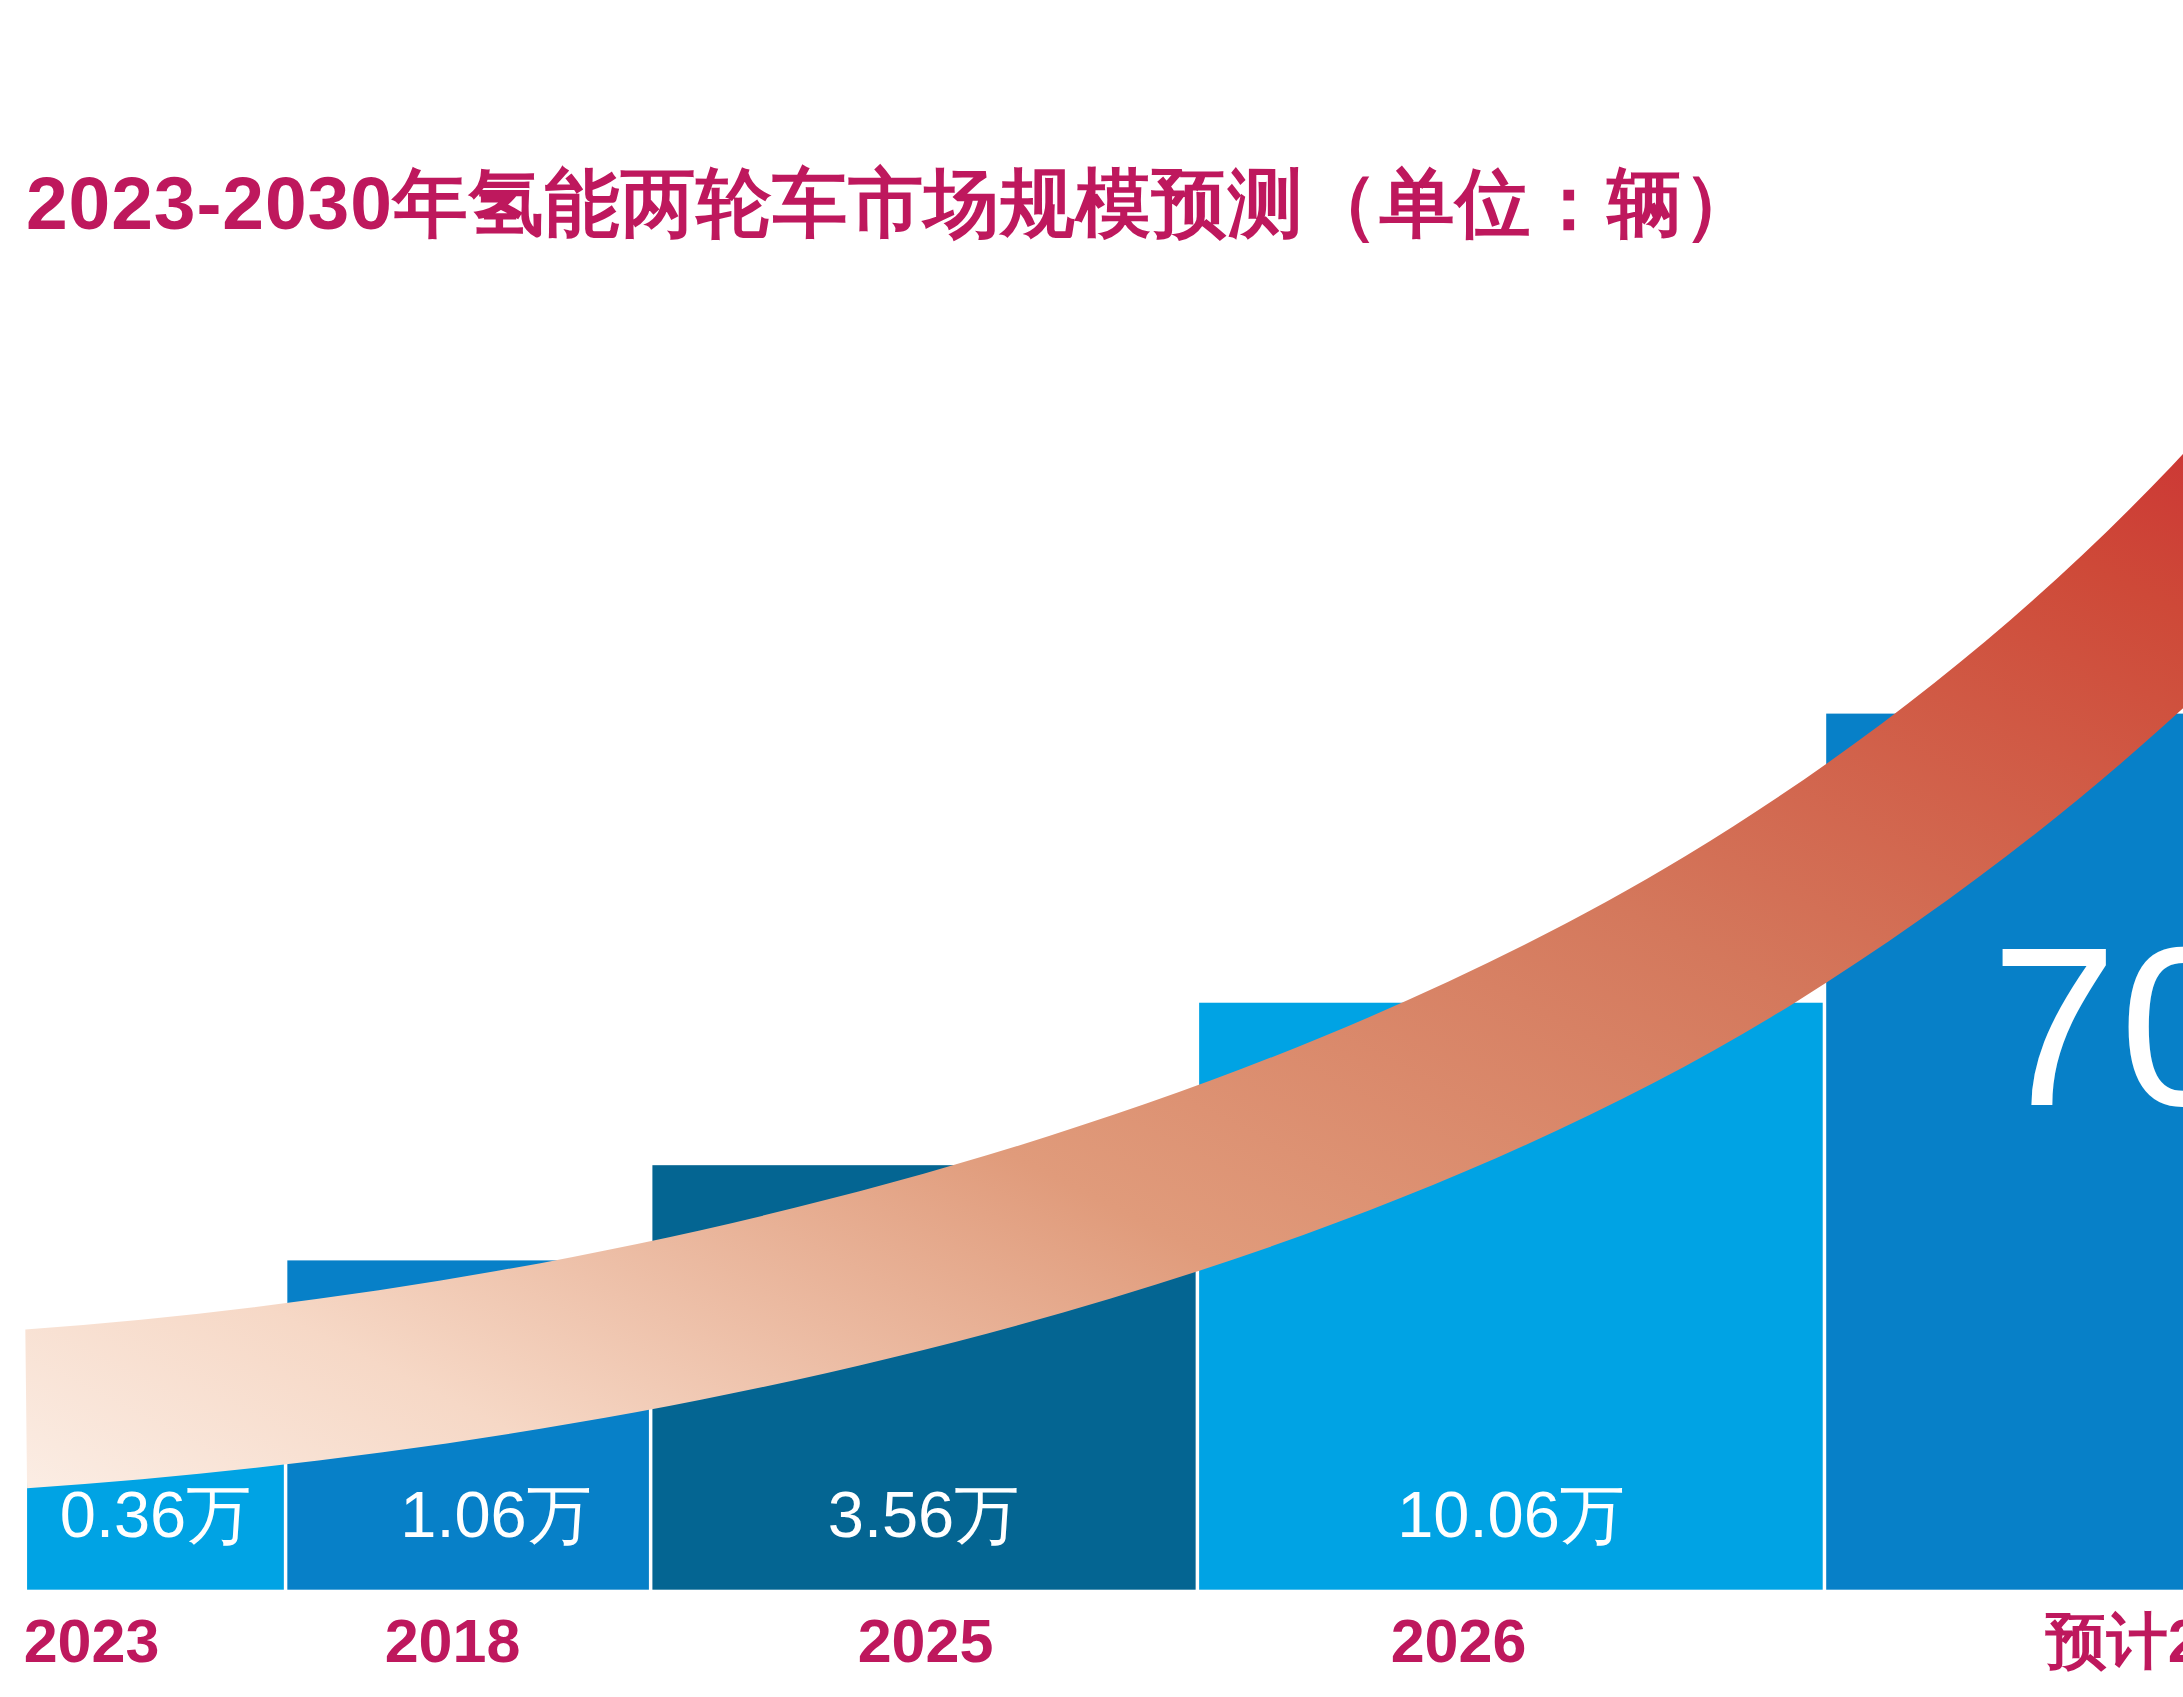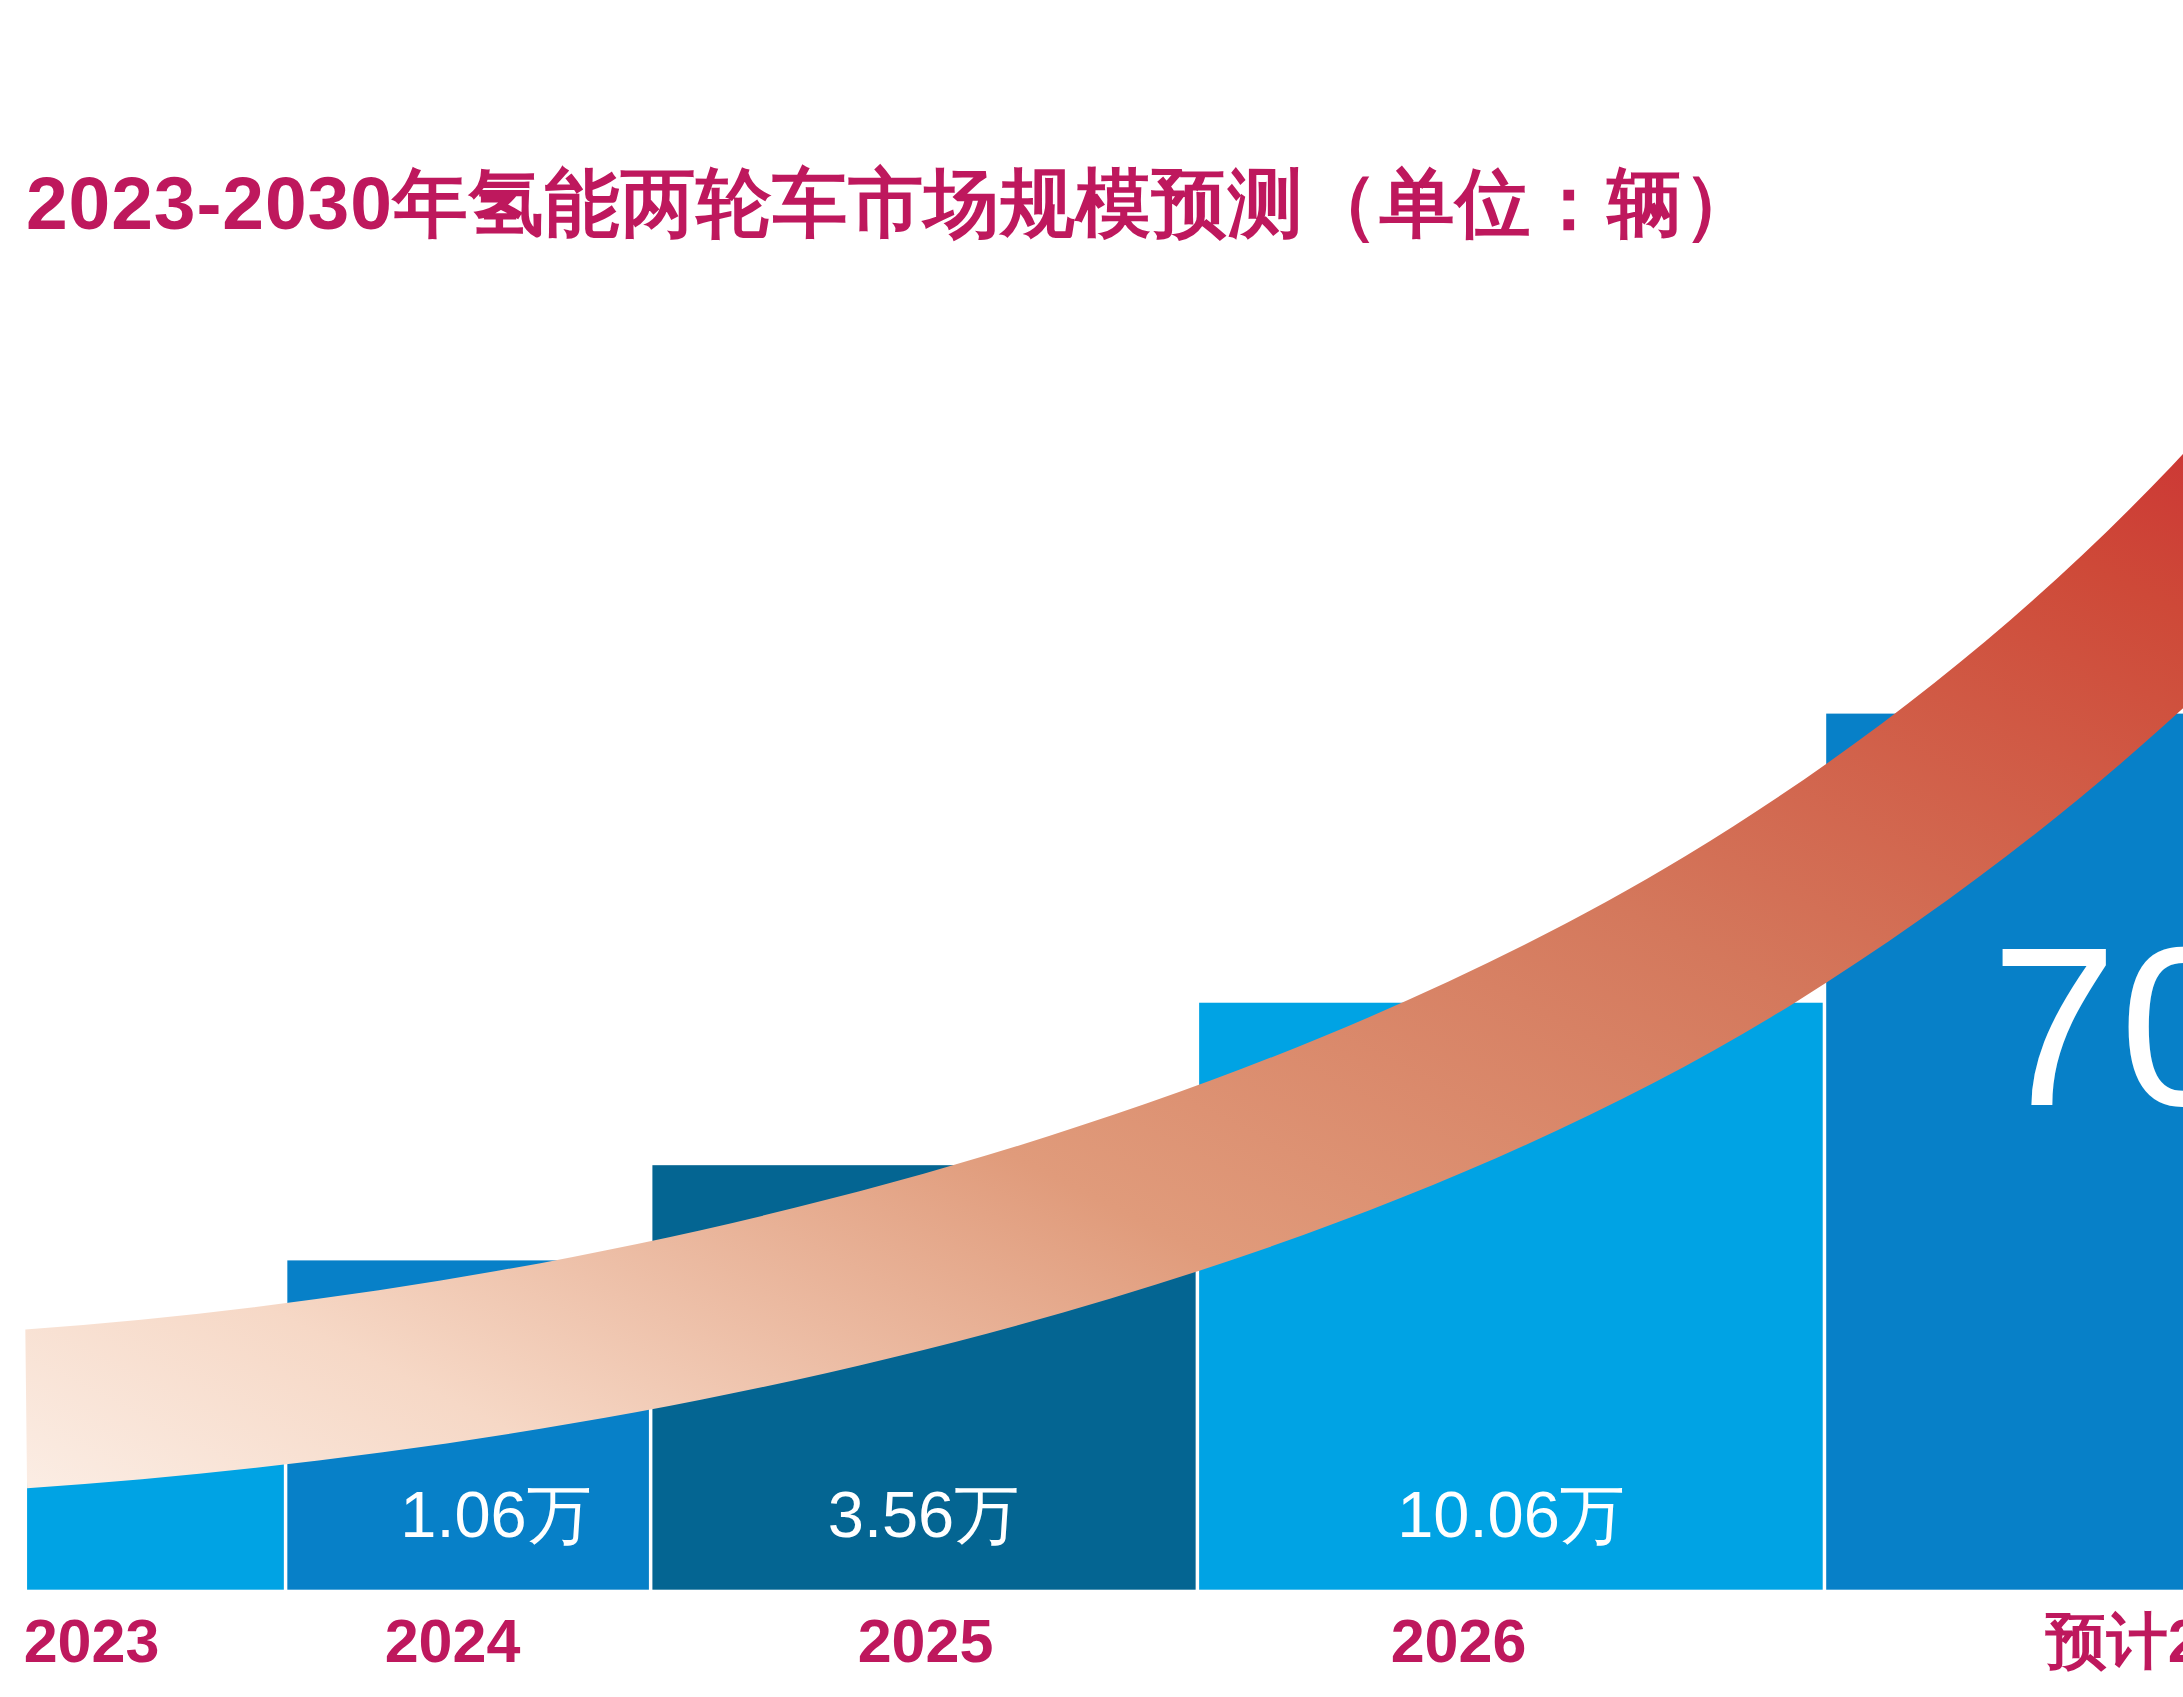--- a/index.html
+++ b/index.html
@@ -86,30 +86,31 @@
         Q 5214,62 5280,32
         Q 5306,20 5340,20
         Z"></path>
     </g>
   </svg>
 
   <div class="title">2023-2030年氢能两轮车市场规模预测（单位：辆）</div>
 
   <div class="big-callout" style="left:1991px;top:913px;">70万</div>
 
+  <div class="bar-value" style="left:27px;top:1482px;width:257px;">0.36万</div>
 
   <div class="bar-value" style="left:287px;top:1482px;width:362px;margin-left:28px;">1.06万</div>
 
   <div class="bar-value" style="left:652px;top:1482px;width:543px;">3.56万</div>
 
   <div class="bar-value" style="left:1199px;top:1482px;width:624px;">10.06万</div>
 
   <div class="axis-label" style="left:0px;top:1611px;width:183px;">2023</div>
 
-  <div class="axis-label" style="left:361px;top:1611px;width:183px;">2024</div>
+  <div class="axis-label" style="left:361px;top:1611px;width:183px;">2018</div>
 
   <div class="axis-label" style="left:834px;top:1611px;width:183px;text-align:center;">2025</div>
 
   <div class="axis-label" style="left:1367px;top:1611px;width:183px;">2026</div>
 
   <div class="axis-label" style="left:1956px;top:1611px;width:620px;">预计2030年增长</div>
 
 </div>
 
 

